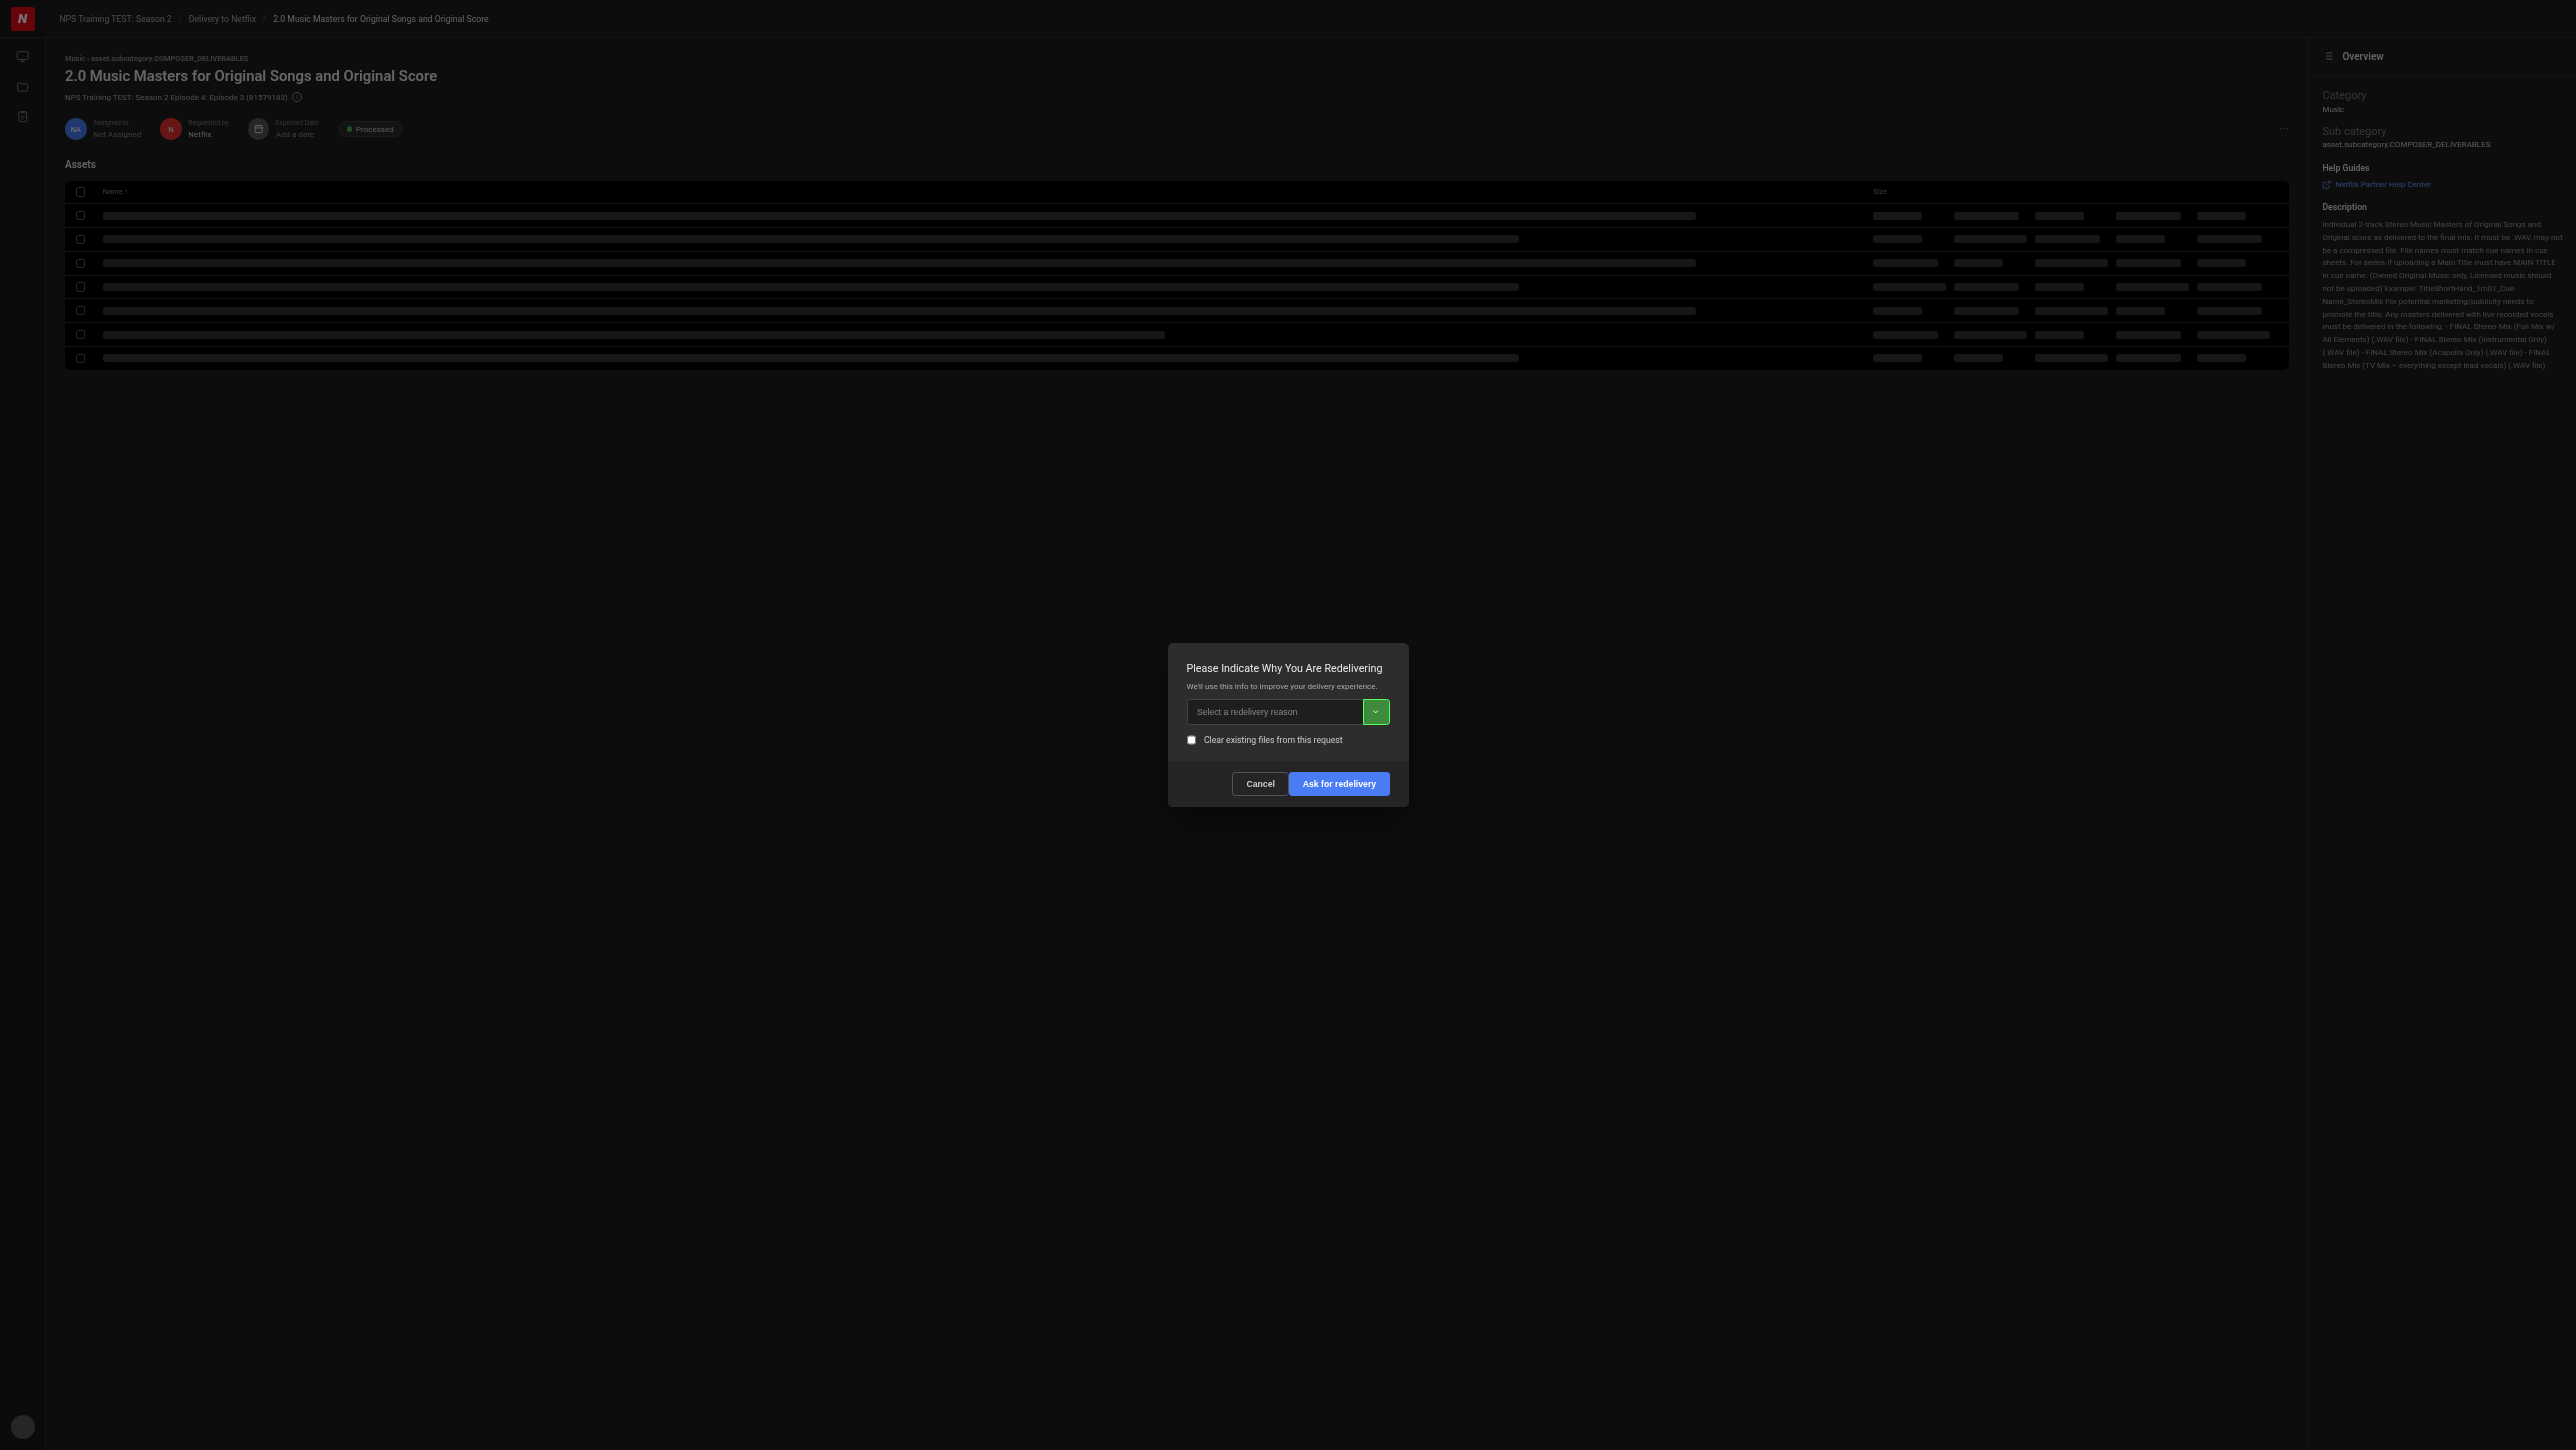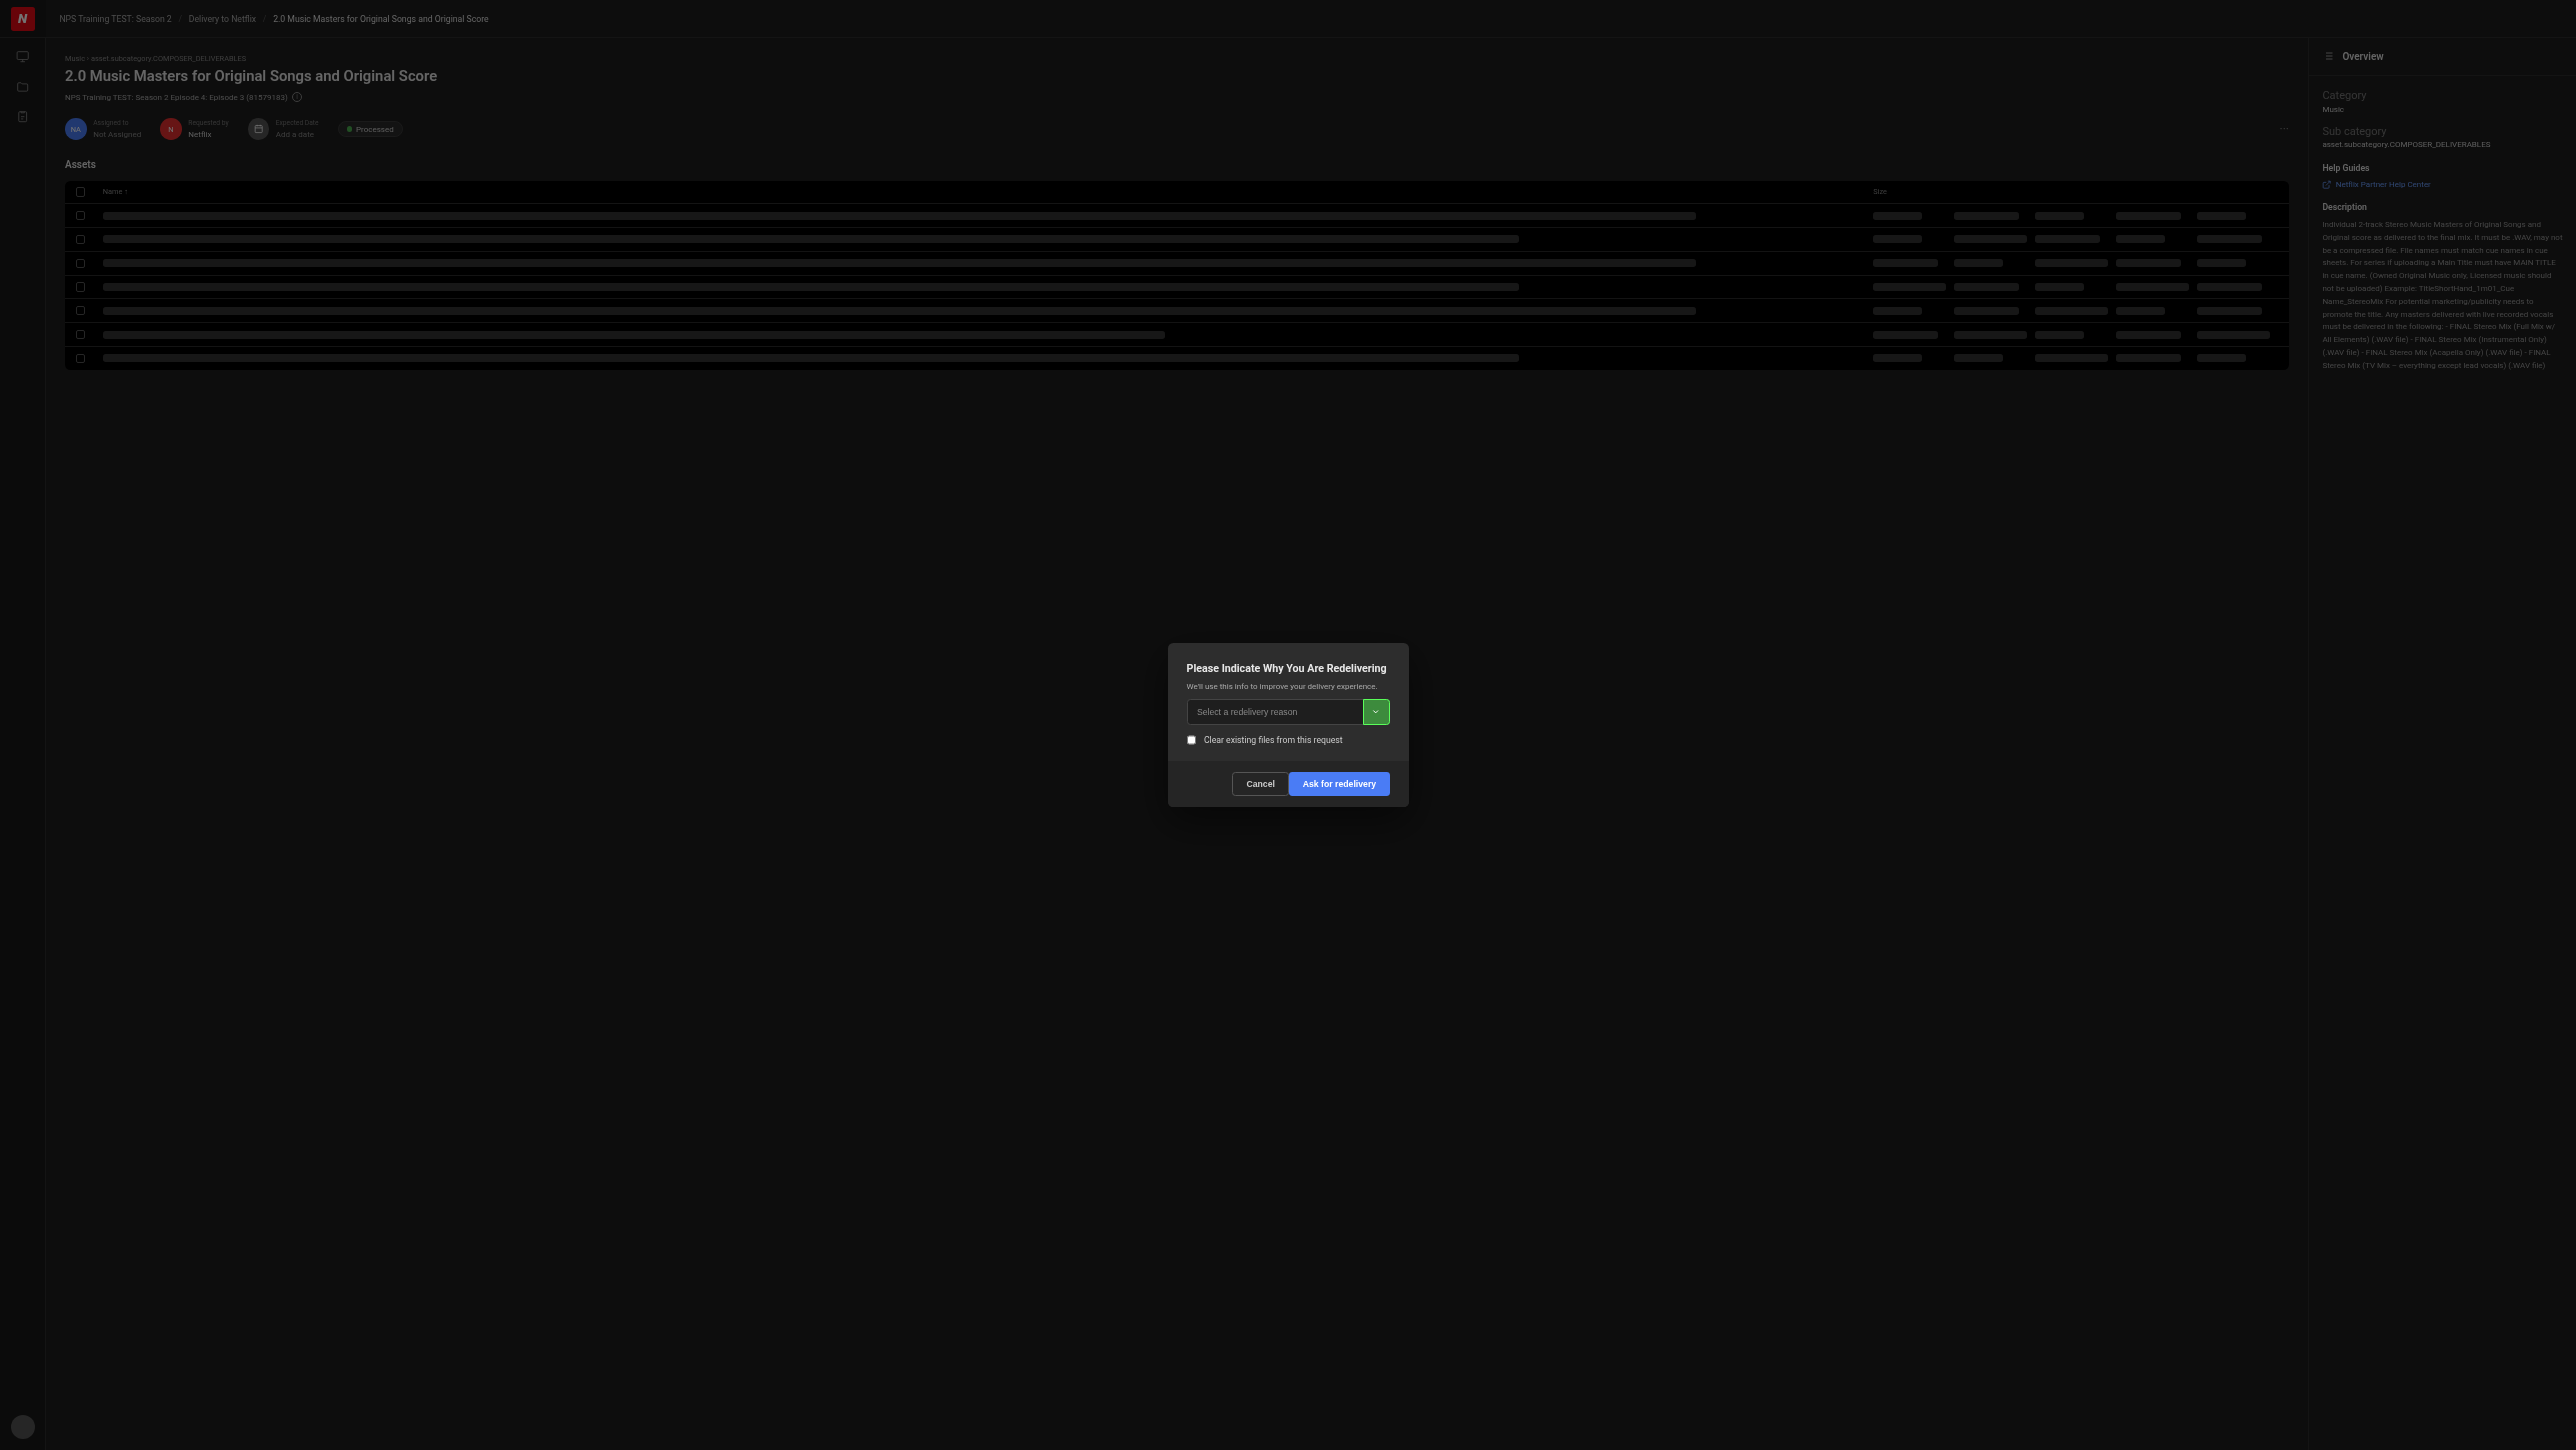--- a/index.html
+++ b/index.html
@@ -129,20 +129,21 @@
       flex: 1;
       padding: 16px 19px;
       overflow-y: auto;
       position: relative;
     }
 
     .page-subtitle {
       font-size: 7.4px;
       color: #888;
       margin-bottom: 4px;
+      font-weight: bold;
     }
 
     .page-title {
       font-size: 14.8px;
       font-weight: 600;
       color: #e0e0e0;
       margin-bottom: 6.7px;
     }
 
     .episode-info {
@@ -389,21 +390,21 @@
       border-radius: 5.4px;
       padding: 19px;
       width: 241px;
       box-shadow: 0 13.4px 40px rgba(0,0,0,0.5);
       position: relative;
       z-index: 101;
     }
 
     .modal-title {
       font-size: 10.7px;
-      font-weight: 700;
+      font-weight: 400;
       color: #e8e8e8;
       margin-bottom: 6.7px;
     }
 
     .modal-subtitle {
       font-size: 8px;
       color: #aaa;
       margin-bottom: 8px;
     }
 

